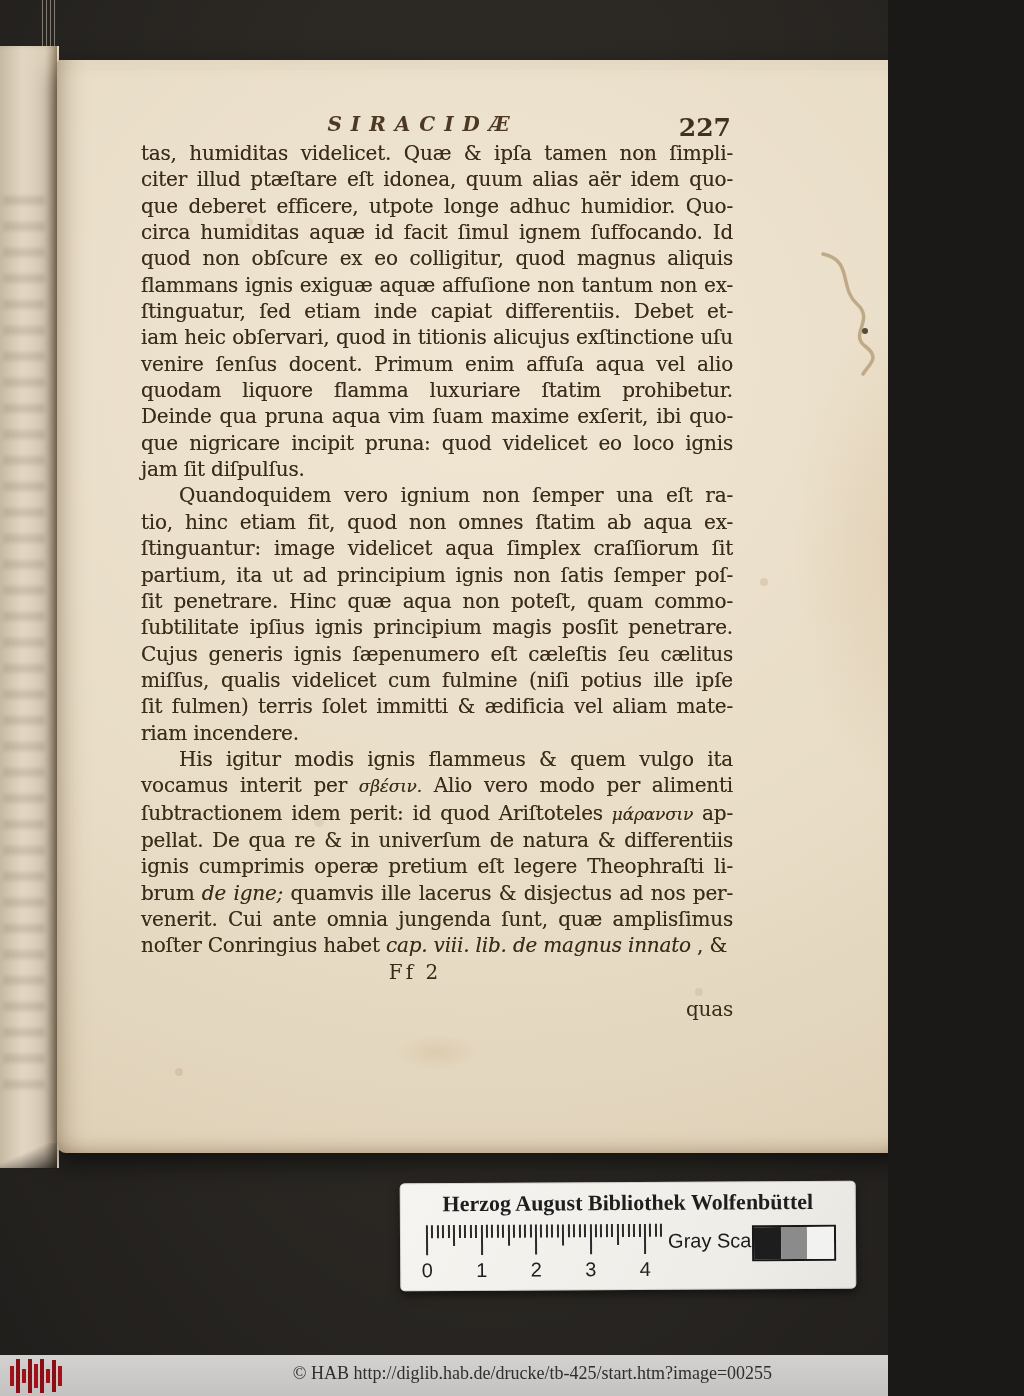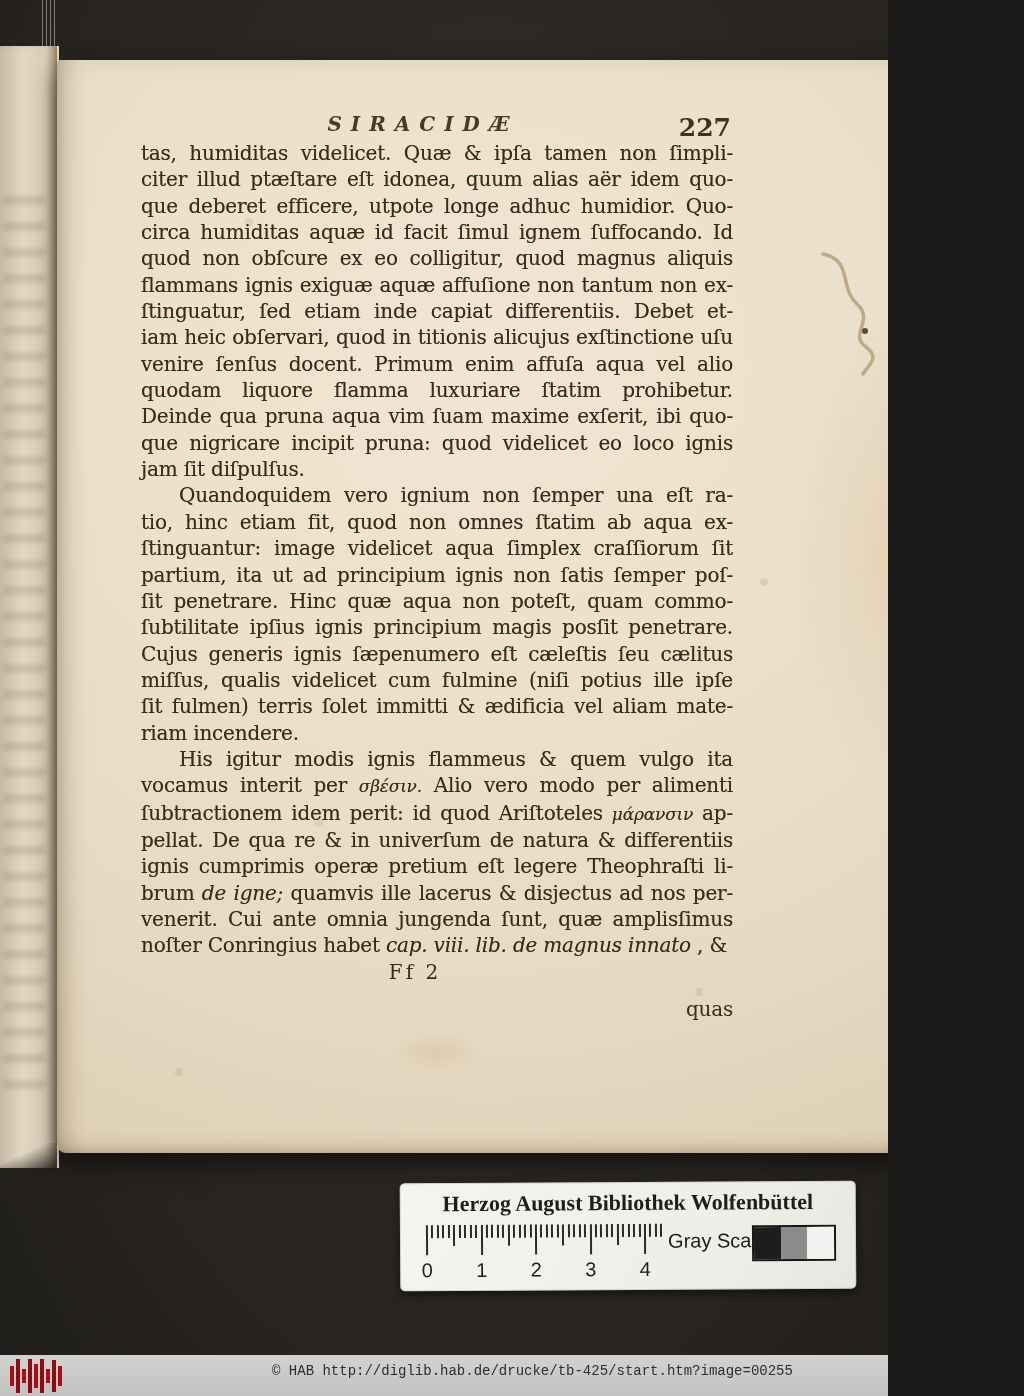--- a/index.html
+++ b/index.html
@@ -78,21 +78,21 @@
     font-size:20px;color:#1c1c1c;white-space:nowrap;}
   #gray-scale-swatches{position:absolute;left:352px;top:44px;width:84px;height:36px;
     border:2px solid #161616;background:#fff;display:flex;box-sizing:border-box;}
   .swatch{flex:1;}
 
   
   #footer-bar{position:absolute;left:0;top:1355px;width:1024px;height:41px;
     background:linear-gradient(to bottom,#d3d2d0,#c3c2c0);}
   #hab-logo-icon{position:absolute;left:8px;top:3px;}
   #copyright-text{position:absolute;left:52%;top:8px;transform:translateX(-50%);
-    font-family:Liberation Mono, monospace;font-size:14px;color:#2e2e2e;white-space:nowrap;text-align:center;}
+    font-family:Liberation Serif, serif;font-size:18px;color:#2e2e2e;white-space:nowrap;text-align:center;}
   #dfg-logo{position:absolute;right:12px;top:3px;font-family:"Liberation Sans", sans-serif;
     font-weight:bold;font-size:30px;color:#4a4a4e;transform:scaleX(1.1);transform-origin:right;}
 </style>
 </head>
 <body>
 
 <div id="scene">
 
   <div id="page-edges"></div>
 

